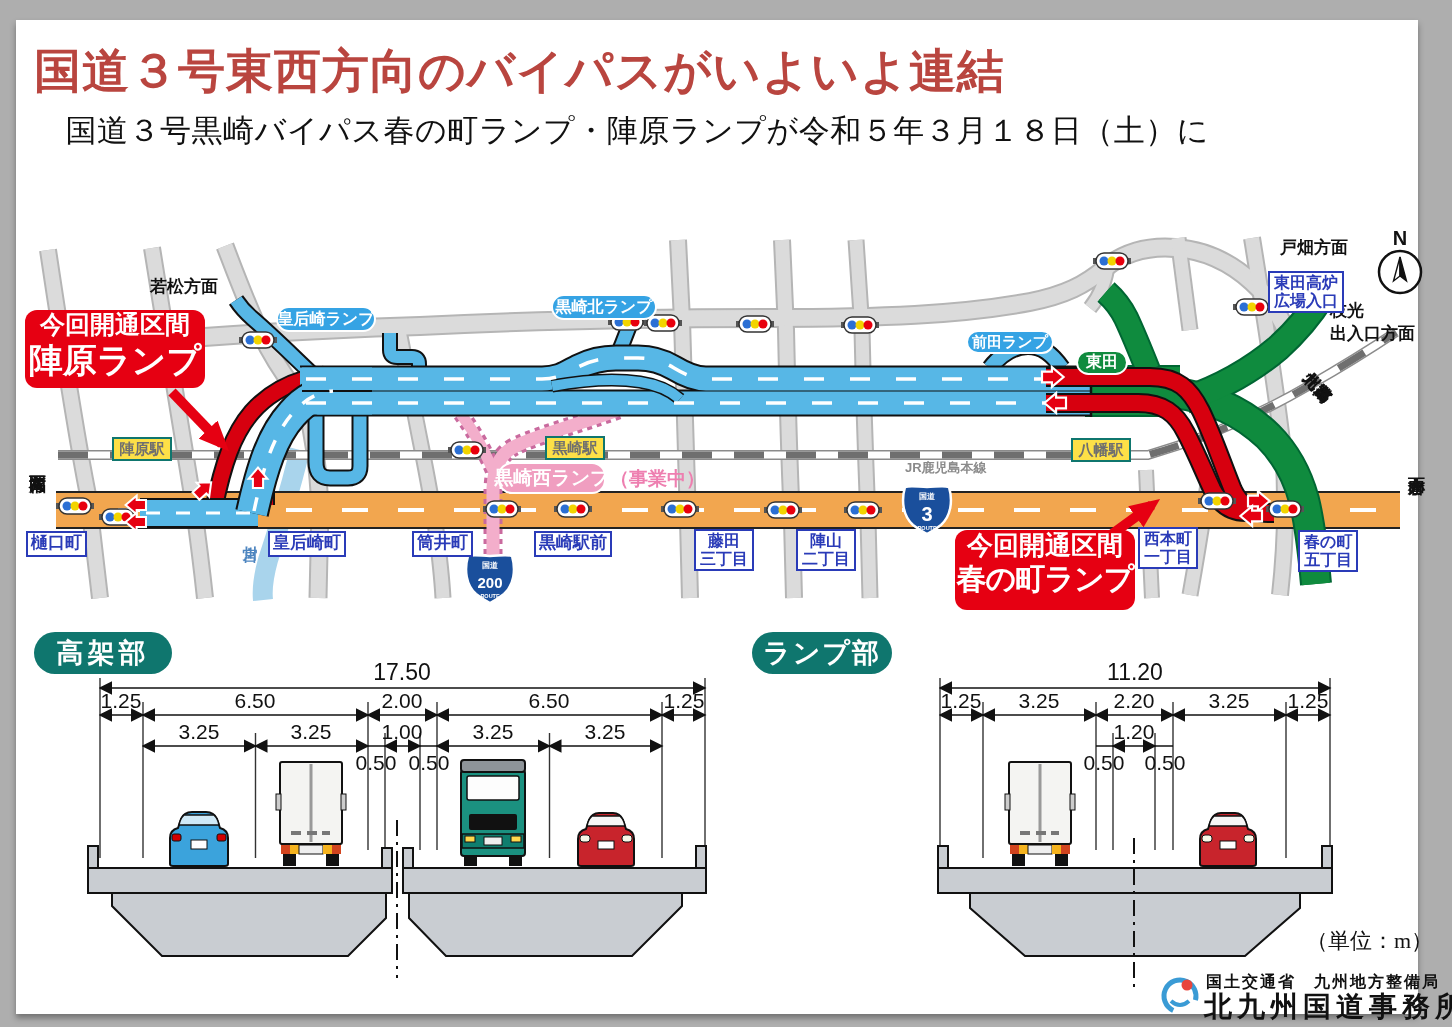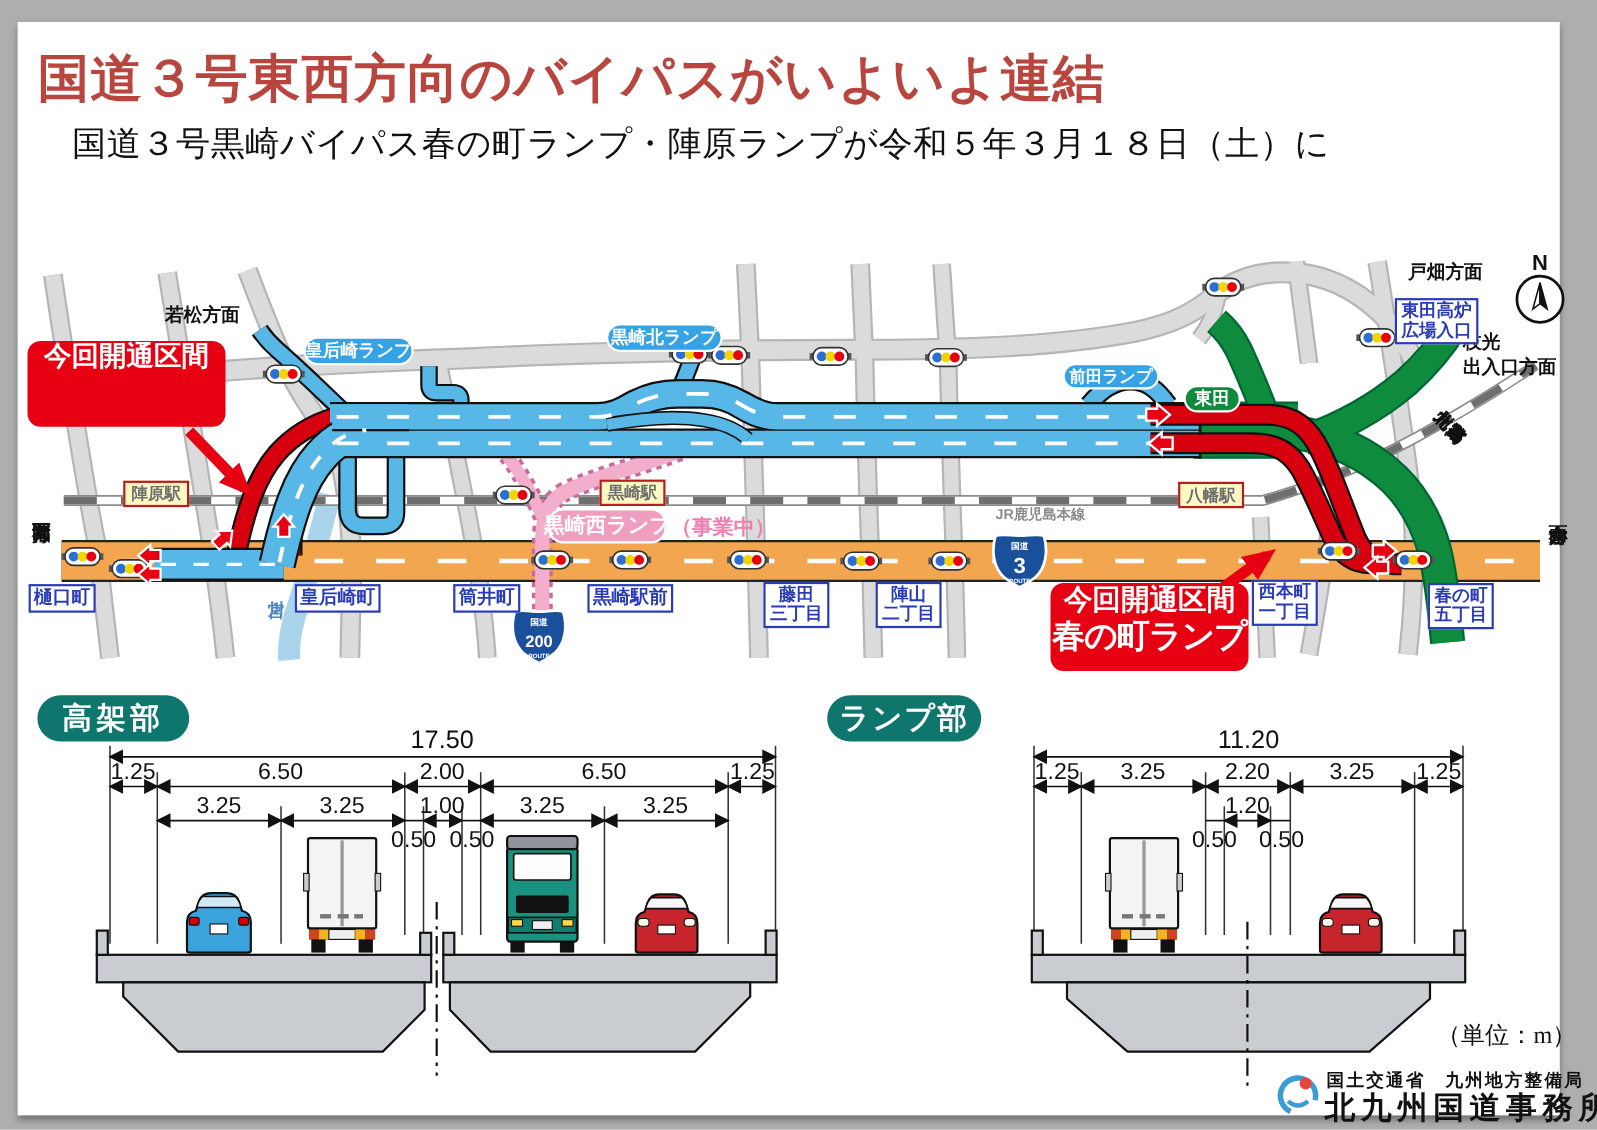--- a/index.html
+++ b/index.html
@@ -15,22 +15,22 @@
   
   .pill{display:flex;align-items:center;justify-content:center;color:#fff;font-weight:bold;
         border:2px solid #fff;border-radius:14px;white-space:nowrap;box-sizing:border-box;}
   .pill-blue{background:#35a3e4;}
   .pill-green{background:#0f8b3e;}
   .pill-pink{background:#f09ec0;}
   .pill-orange{background:#0f766e;border:none;border-radius:21px;color:#fff;margin-top:20px;}
   .townbox{display:flex;flex-direction:column;align-items:center;
            background:#fff;border:2px solid #2a3bb8;color:#2a3bb8;font-weight:bold;line-height:1.12;
            box-sizing:border-box;white-space:nowrap;}
-  .stationbox{display:flex;align-items:center;justify-content:center;background:#fef9c3;
-              border:2px solid #b91c1c;color:#6f6f6f;font-weight:bold;box-sizing:border-box;white-space:nowrap;}
+  .stationbox{display:flex;align-items:center;justify-content:center;background:#fde047;
+              border:2px solid #0f766e;color:#6f6f6f;font-weight:bold;box-sizing:border-box;white-space:nowrap;}
   .dirtext{color:#111;font-weight:bold;white-space:nowrap;}
   .vert{writing-mode:vertical-rl;}
   .callout{background:#e60012;border-radius:12px;color:#fff;font-weight:bold;
            display:flex;flex-direction:column;align-items:center;justify-content:flex-start;line-height:1.18;}
   .graytext{color:#8a8a8a;font-weight:bold;}
   .pinknote{color:#ee7fb0;font-weight:bold;white-space:nowrap;}
   .rivertext{color:#4e86c0;font-weight:bold;}
   .expwy-label{display:flex;flex-direction:row;font-weight:bold;color:#111;
                transform:rotate(46deg);transform-origin:center center;}
   .expwy-label .vert{line-height:1.05;}
@@ -427,20 +427,21 @@
   <div class="abs dirtext vert" style="left:26px;top:462px;font-size:17px;height:80px">福岡方面</div>
   <div class="abs dirtext vert" style="left:1405px;top:464px;font-size:17px;height:76px">小倉方面</div>
   <div class="abs expwy-label" style="left:1316px;top:372px;font-size:16px">
     <div class="vert">北九州</div>
     <div class="vert">都市高速道路</div>
   </div>
   <div class="abs rivertext vert" style="left:240px;top:534px;font-size:15px;height:44px">宮川</div>
 
   <div class="abs callout" style="left:25px;top:310px;width:180px;height:78px">
     <div style="font-size:25px">今回開通区間</div>
+    <div style="font-size:34px">陣原ランプ</div>
   </div>
   <div class="abs callout" style="left:955px;top:530px;width:180px;height:80px">
     <div style="font-size:26px">今回開通区間</div>
     <div style="font-size:30px;letter-spacing:-1px">春の町ランプ</div>
   </div>
 
   <div class="abs pill pill-blue" style="left:276px;top:306px;width:100px;height:26px;font-size:16px">皇后崎ランプ</div>
   <div class="abs pill pill-blue" style="left:551px;top:294px;width:106px;height:26px;font-size:16px">黒崎北ランプ</div>
   <div class="abs pill pill-blue" style="left:966px;top:330px;width:88px;height:24px;font-size:15px">前田ランプ</div>
   <div class="abs pill pill-green" style="left:1076px;top:350px;width:52px;height:25px;font-size:16px">東田</div>

